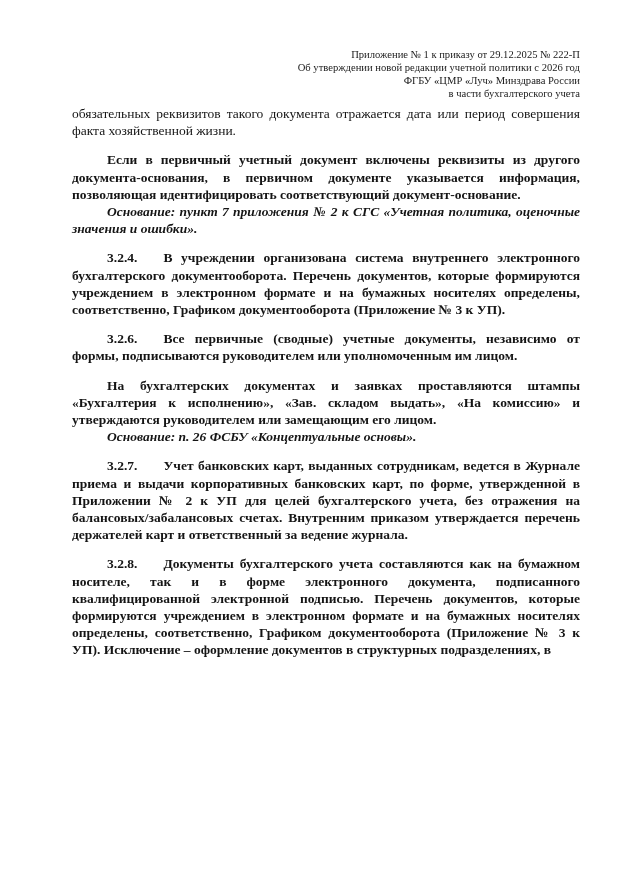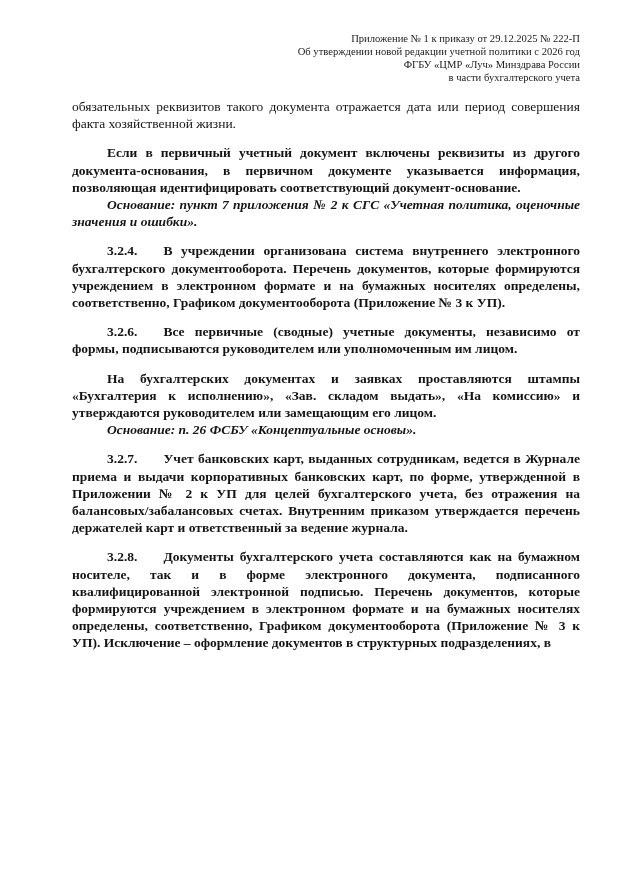--- a/index.html
+++ b/index.html
@@ -8,34 +8,35 @@
     background: #ffffff;
   }
   .page {
     position: relative;
     width: 620px;
     height: 690px;
     background: #ffffff;
     color: #1b1b1b;
     font-family: "Liberation Serif", "DejaVu Serif", serif;
     overflow: hidden;
+    margin-top: 16px;
   }
   .doc-header {
     position: absolute;
     top: 33px;
     right: 40px;
     left: 72px;
     text-align: right;
     font-size: 10.6px;
     line-height: 12.9px;
     color: #1b1b1b;
   }
   .doc-body {
     position: absolute;
-    top: 98px;
+    top: 89px;
     left: 72px;
     width: 508px;
     font-size: 13.5px;
     line-height: 17.2px;
     text-align: justify;
     color: #151515;
   }
   .doc-body p {
     margin: 0;
     padding: 0;

